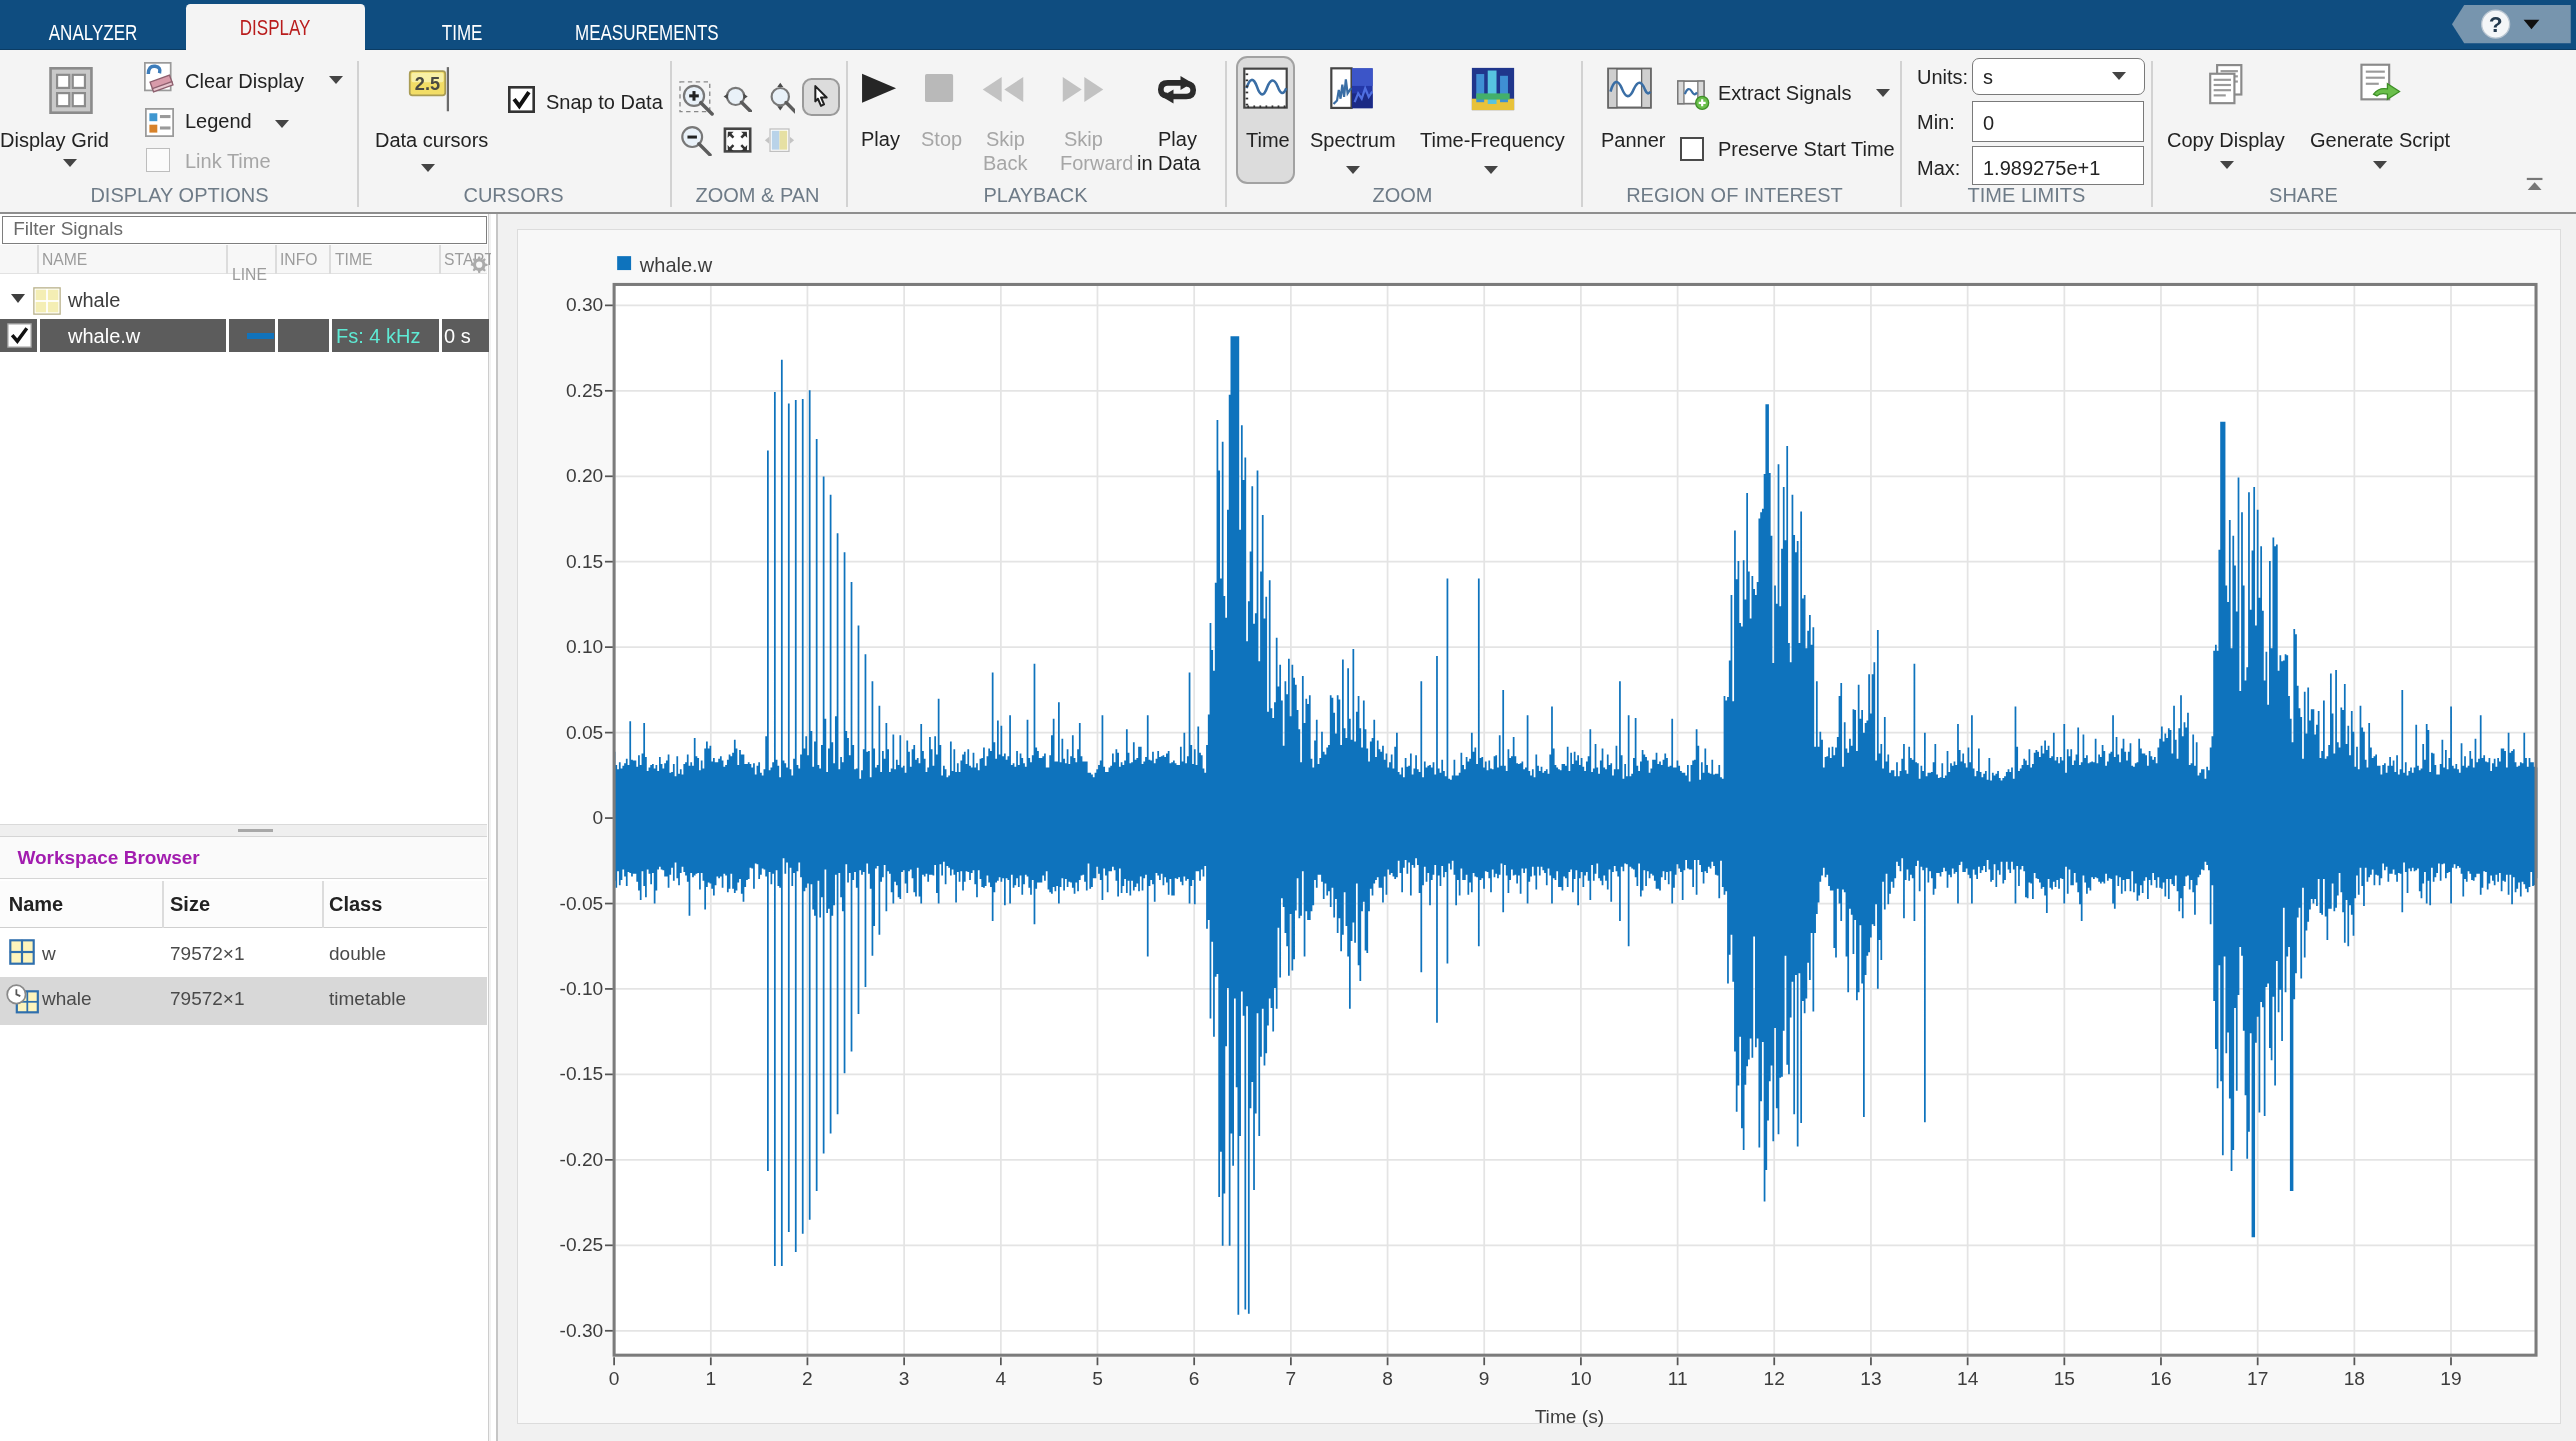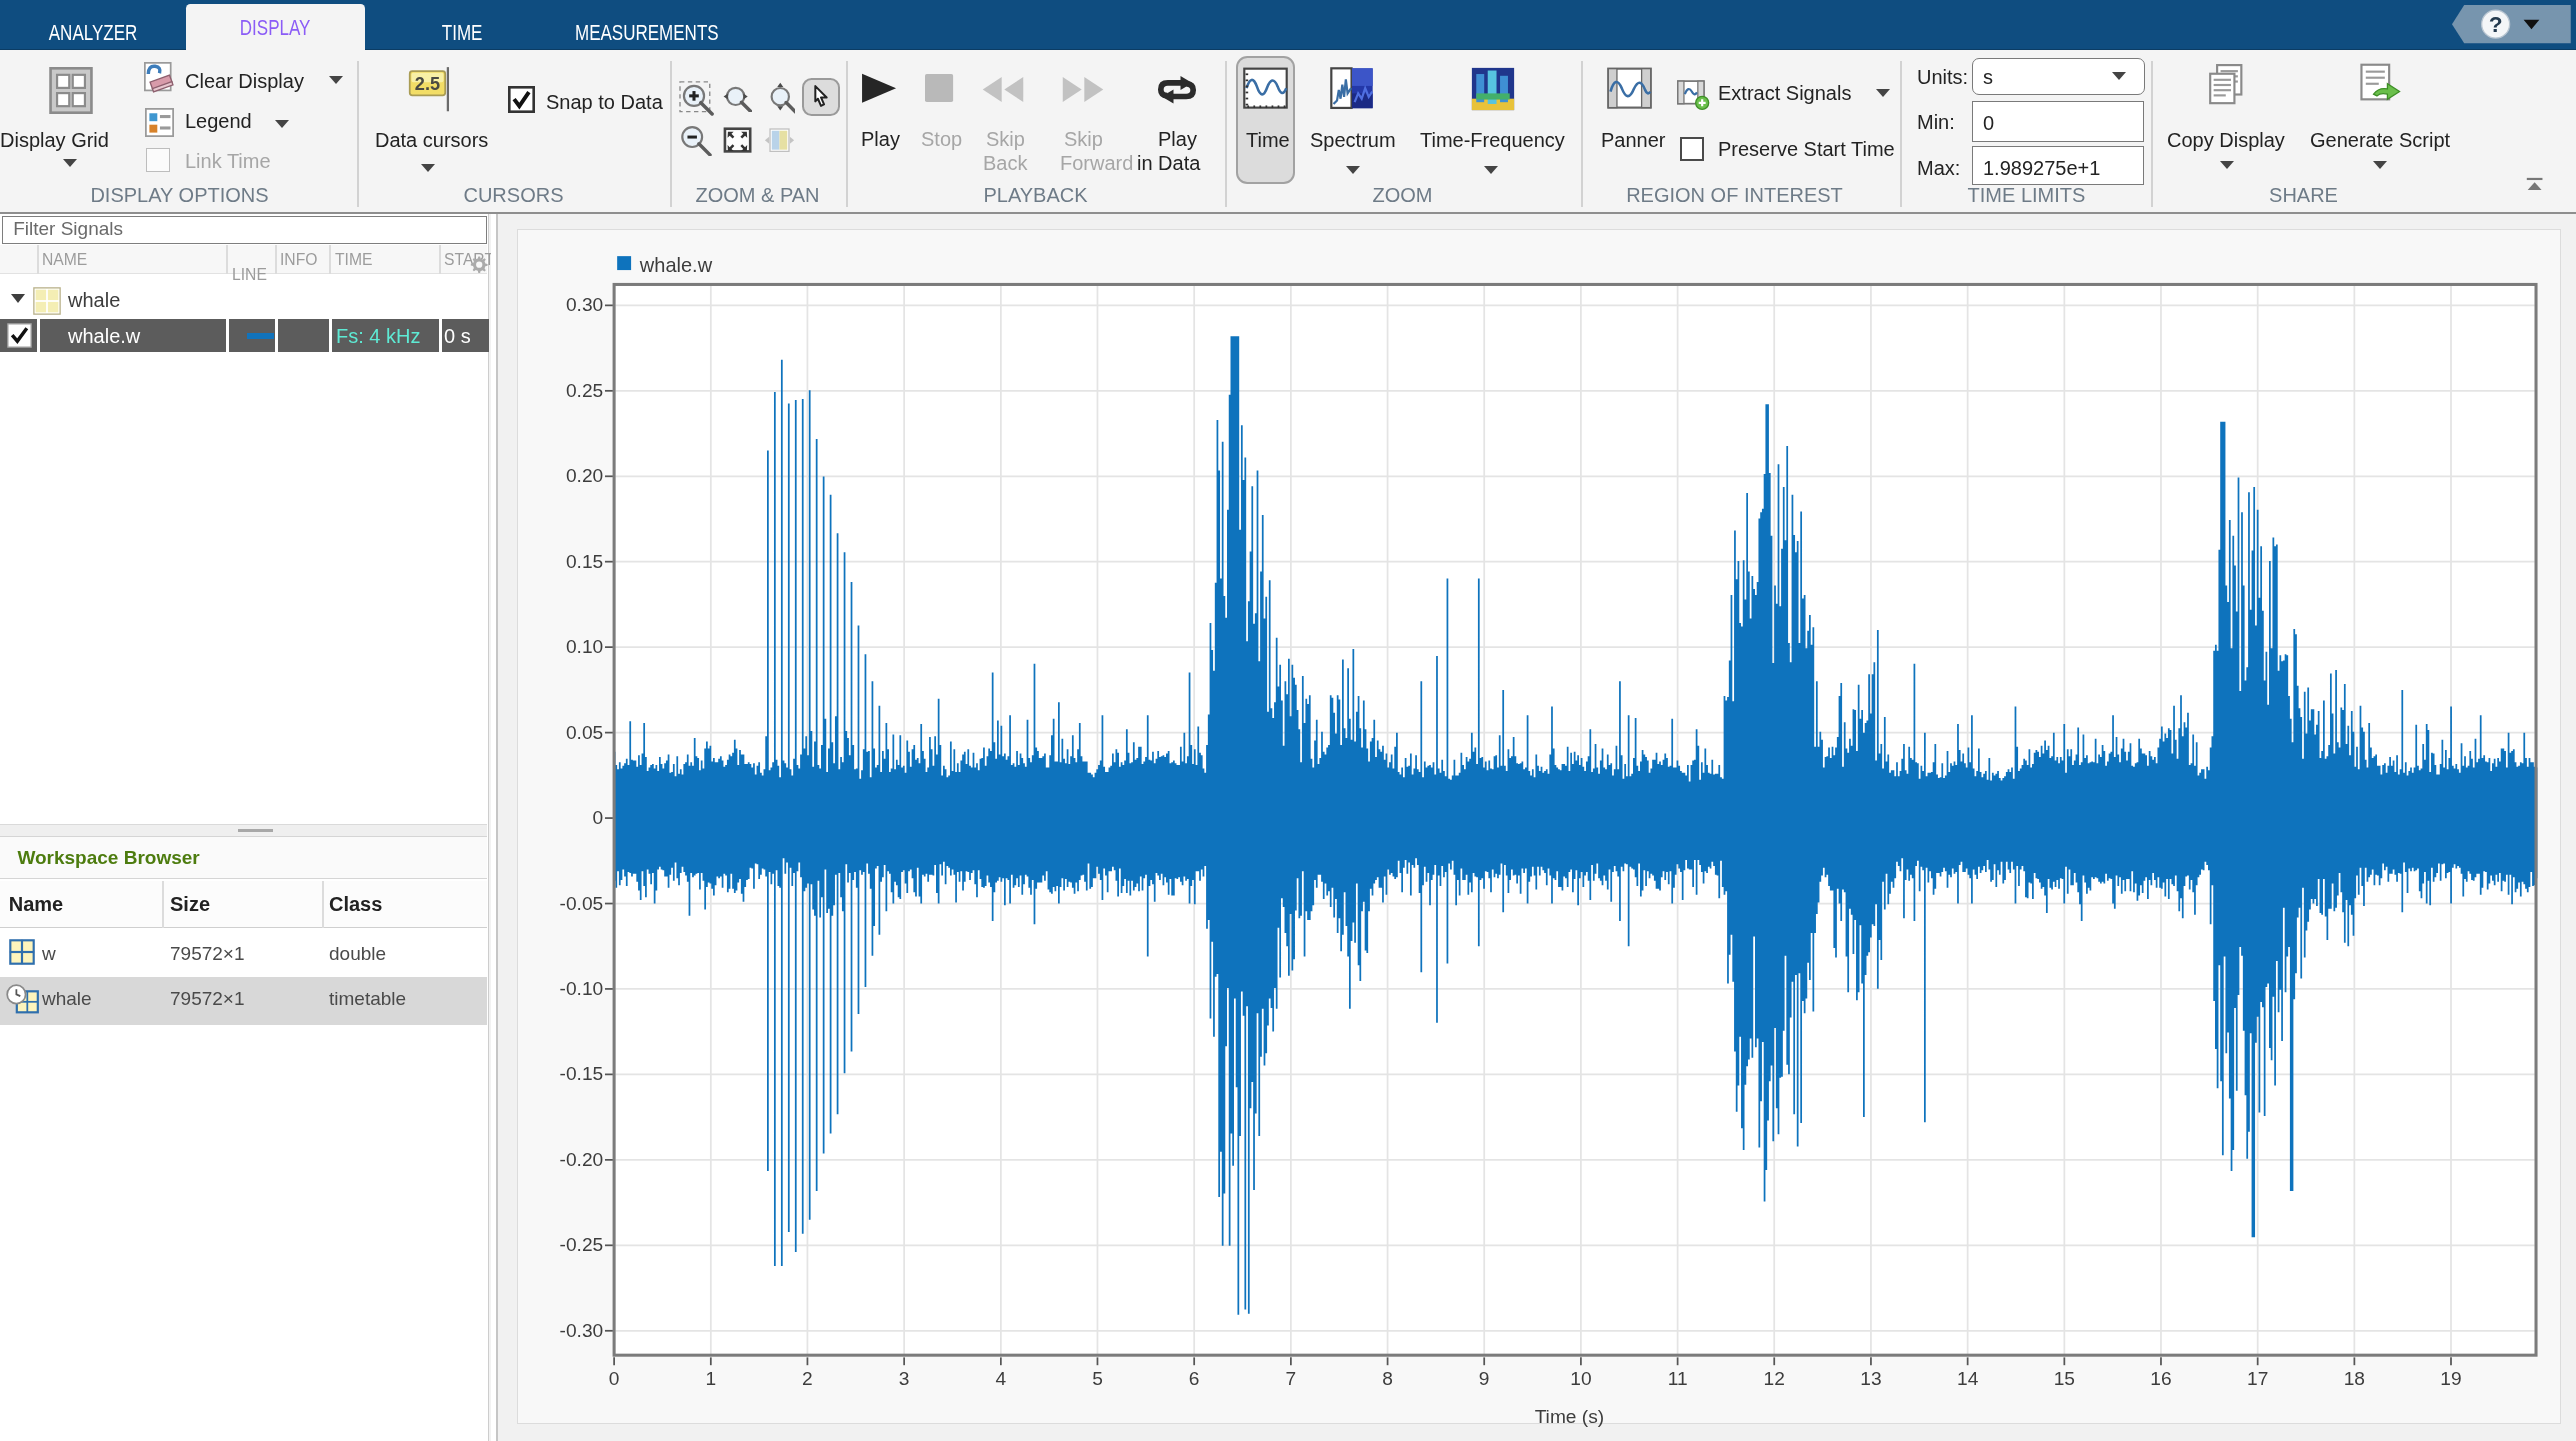--- a/index.html
+++ b/index.html
@@ -1,34 +1,34 @@
 <!DOCTYPE html>
 <html style="font-size:14px"><head><meta charset="utf-8"><style>
 *{margin:0;padding:0;box-sizing:border-box}
 html,body{width:2576px;height:1441px;overflow:hidden;background:#f2f2f2;
  font-family:"Liberation Sans",sans-serif;-webkit-font-smoothing:antialiased}
 .abs{position:absolute}
 #tabbar{position:absolute;left:0;top:0;width:2576px;height:50px;background:#0f4d80;border-bottom:1.7px solid #0b3c64}
 .tab{position:absolute;top:0;height:64px;color:#fff;font-size:22.7px;display:flex;align-items:center;justify-content:center}
 .tab span{display:inline-block;transform:scaleX(0.75)}
-#activetab{position:absolute;left:186px;top:3.5px;width:179px;height:48px;border-radius:4.4px 4.4px 0 0;background:#f4f4f4;color:#8b5cf6;font-size:22.7px;display:flex;align-items:center;justify-content:center}
+#activetab{position:absolute;left:186px;top:3.5px;width:179px;height:48px;border-radius:4.4px 4.4px 0 0;background:#f4f4f4;color:#b91c1c;font-size:22.7px;display:flex;align-items:center;justify-content:center}
 #activetab span{display:inline-block;transform:scaleX(0.75)}
 #ribbon{position:absolute;left:0;top:50px;width:2576px;height:164px;background:#f4f4f4;border-bottom:2.6px solid #8e8e8e}
 .sep{position:absolute;top:61px;width:1.7px;height:146px;background:#d2d2d2}
 .seclab{position:absolute;top:184px;height:21px;font-size:20px;color:#6e7b87;text-align:center;white-space:nowrap}
 .ilab{position:absolute;font-size:20px;color:#232323;white-space:nowrap}
 .glab{color:#a6a6a6}
 .dar{position:absolute;width:0;height:0;border-left:7.8px solid transparent;border-right:7.8px solid transparent;border-top:8.7px solid #444}
 #leftpanel{position:absolute;left:0;top:214px;width:489px;height:1304px;background:#fff;border-right:1.7px solid #cdcdcd}
 #filterbox{position:absolute;left:1.7px;top:1.7px;width:485px;height:28px;background:#fff;border:1.7px solid #7e7e7e;color:#6a6a6a;font-size:19px;line-height:24.4px;padding-left:10.5px}
 .hdrlab{position:absolute;top:0;font-size:15.7px;color:#9c9c9c}
 .colline{position:absolute;top:0;width:1.7px;height:29px;background:#dcdcdc}
 #sigsel{position:absolute;left:0;top:105px;width:489px;height:33px;background:#5c5c5c}
 .gap{position:absolute;top:0;width:2.6px;height:33px;background:#fff}
-#wsh{font-size:19px;font-weight:bold;color:#4d7c0f}
+#wsh{font-size:19px;font-weight:bold;color:#a21caf}
 .wshd{font-size:20px;font-weight:bold;color:#222}
 .wst{font-size:19px;color:#4a4a4a}
 #plotwrap{position:absolute;left:498px;top:214px;width:2078px;height:1228px;background:#f1f1f1}
 #plotpanel{position:absolute;left:19px;top:15px;width:2044px;height:1195px;background:#f8f8f8;border:1.7px solid #dcdcdc}
 svg text{font-family:"Liberation Sans",sans-serif}
 </style></head>
 <body>
 
 <div id="tabbar">
  <div class="tab" style="left:23.5px;width:139px">

